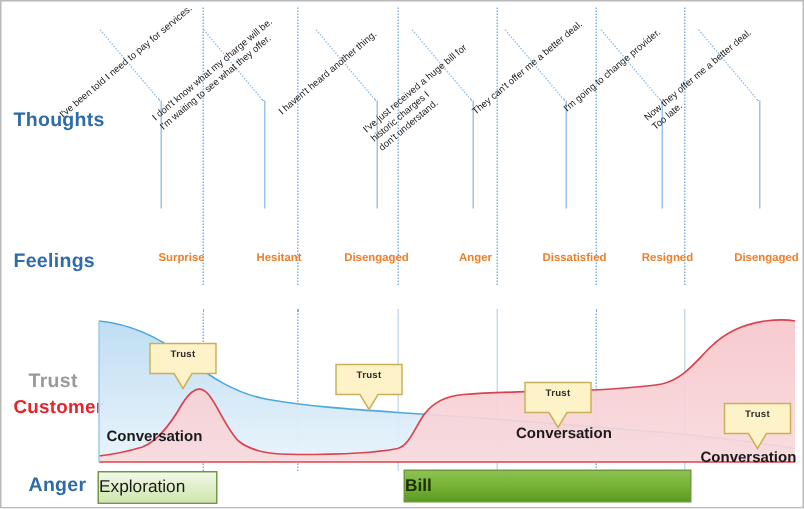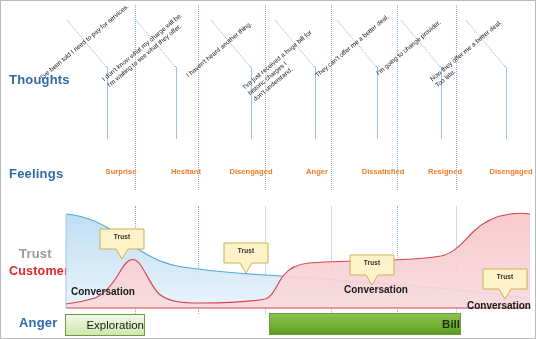--- a/index.html
+++ b/index.html
@@ -90,21 +90,21 @@
     position:absolute;left:0;top:5px;width:46px;
     text-align:center;font-size:6.4px;font-weight:bold;color:#2b2b2b;
     letter-spacing:.2px;
   }
 
   
   .stagebar{
     position:absolute;height:22px;
     border:1px solid #6f9a3f;
     box-sizing:border-box;
-    display:flex;align-items:center;justify-content:flex-end;
+    display:flex;align-items:center;justify-content:flex-start;
     font-size:11.5px;
   }
   #stage-exploration{
     left:64px;top:313px;width:80px;
     background:linear-gradient(to bottom,#f2f8ea 0%,#e1f0cc 45%,#cfe6ae 100%);
     color:#1a1a1a;
   }
   #stage-bill{
     left:268px;top:312px;width:192px;
     background:linear-gradient(to bottom,#8cc152 0%,#76b335 50%,#5d9a24 100%);

